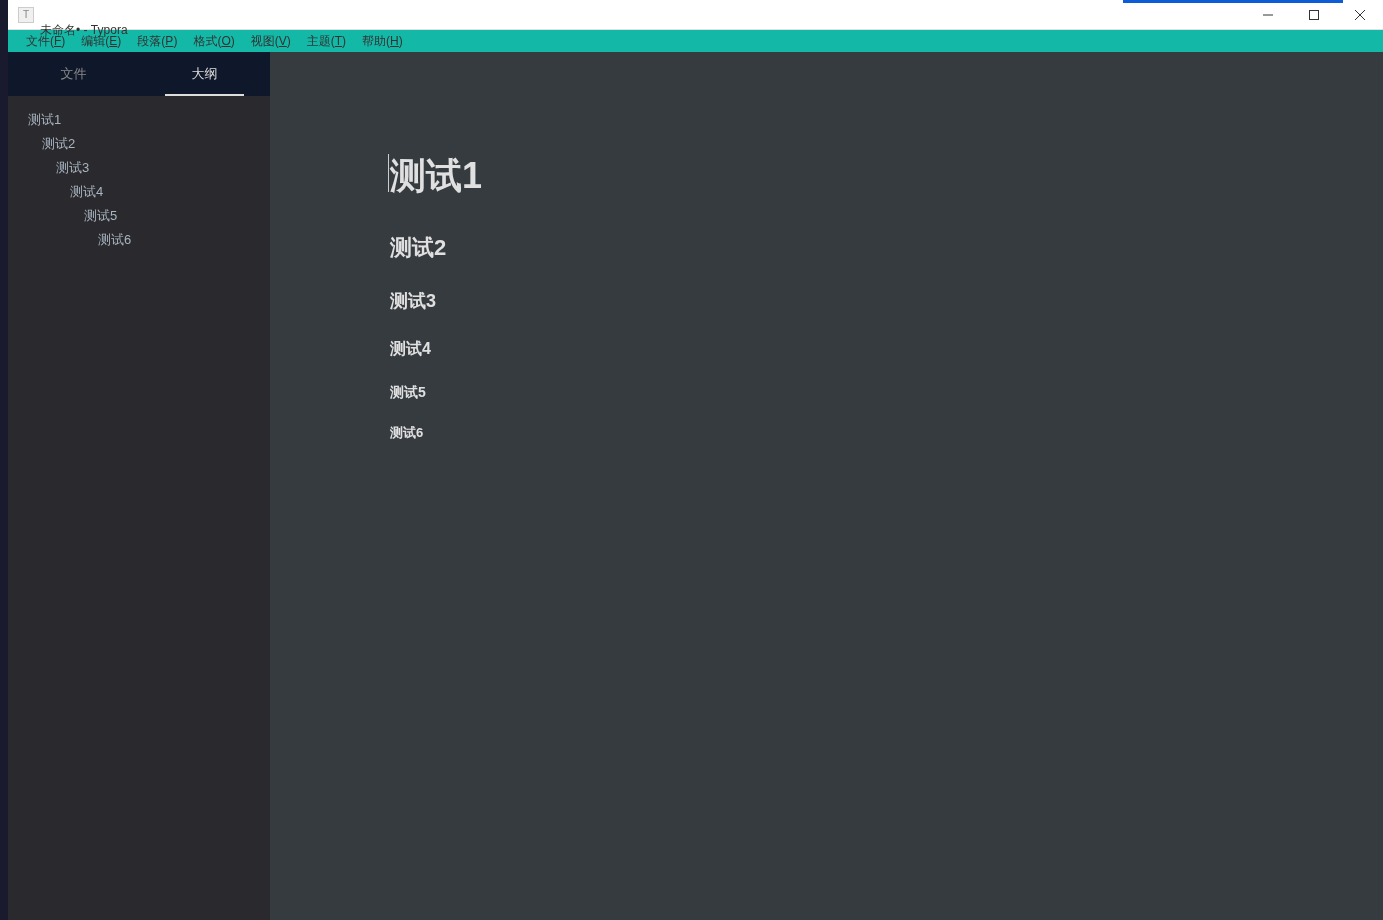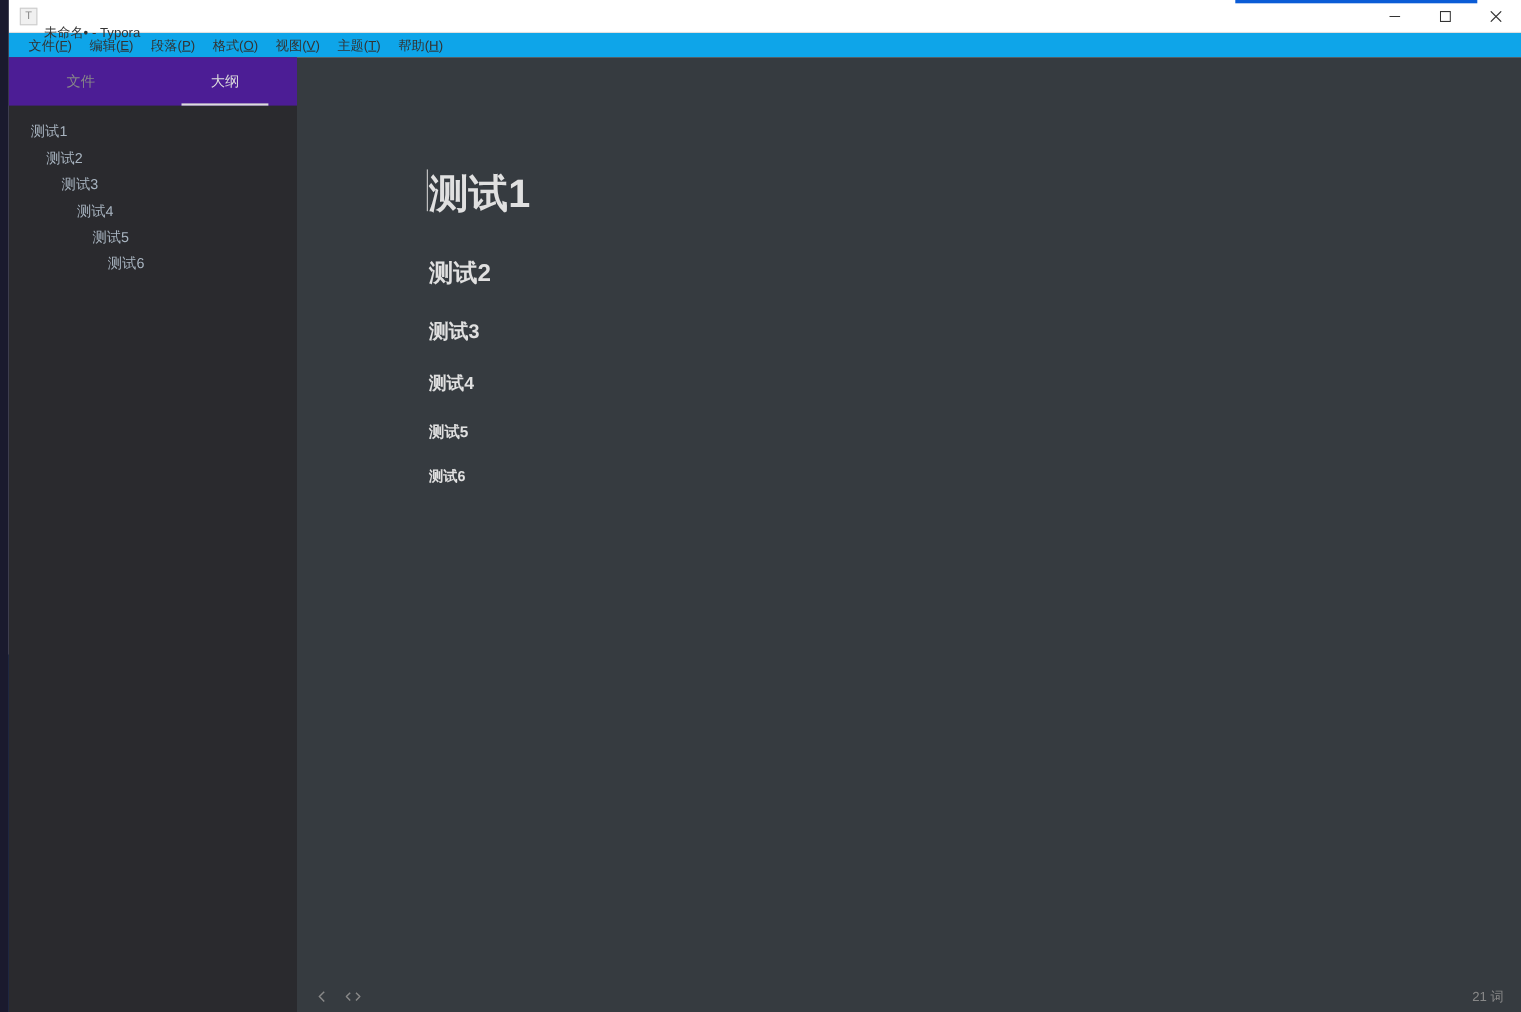--- a/index.html
+++ b/index.html
@@ -76,21 +76,21 @@
       position: absolute;
       top: 0;
       right: 40px;
       width: 220px;
       height: 3px;
       background: #0b5cd6;
       z-index: 100;
     }
     .menu-bar {
       height: 22px;
-      background: #0ea5e9;
+      background: #14b8a6;
       display: flex;
       align-items: center;
       padding-left: 10px;
       font-size: 12px;
       margin-left: 8px;
     }
     .menu-item {
       padding: 2px 8px;
       cursor: pointer;
       color: #333;
@@ -104,21 +104,21 @@
     .sidebar {
       width: 262px;
       background: #2a2a2e;
       display: flex;
       flex-direction: column;
       position: relative;
     }
     .sidebar-tabs {
       display: flex;
       height: 44px;
-      background: #4c1d95;
+      background: #0f172a;
     }
     .sidebar-tab {
       flex: 1;
       display: flex;
       align-items: center;
       justify-content: center;
       font-size: 13px;
       color: #888;
       cursor: pointer;
       position: relative;
@@ -262,30 +262,14 @@
         <span class="cursor-line"></span>
         <span>测试1</span>
       </h1>
       <h2>测试2</h2>
       <h3>测试3</h3>
       <h4>测试4</h4>
       <h5>测试5</h5>
       <h6>测试6</h6>
     </div>
 
-    <div class="status-bar">
-      <div class="status-left">
-        <div class="status-icon">
-          <svg viewBox="0 0 16 16" fill="none" stroke="#888" stroke-width="1.5">
-              <polyline points="10,3 5,8 10,13"></polyline>
-            </svg>
-        </div>
-        <div class="status-icon">
-          <svg viewBox="0 0 16 16" fill="none" stroke="#888" stroke-width="1.5">
-              <polyline points="5,4 1,8 5,12"></polyline>
-              <polyline points="11,4 15,8 11,12"></polyline>
-            </svg>
-        </div>
-      </div>
-      <div>21 词</div>
-    </div>
   </div>
 </div>
 
 </body></html>

